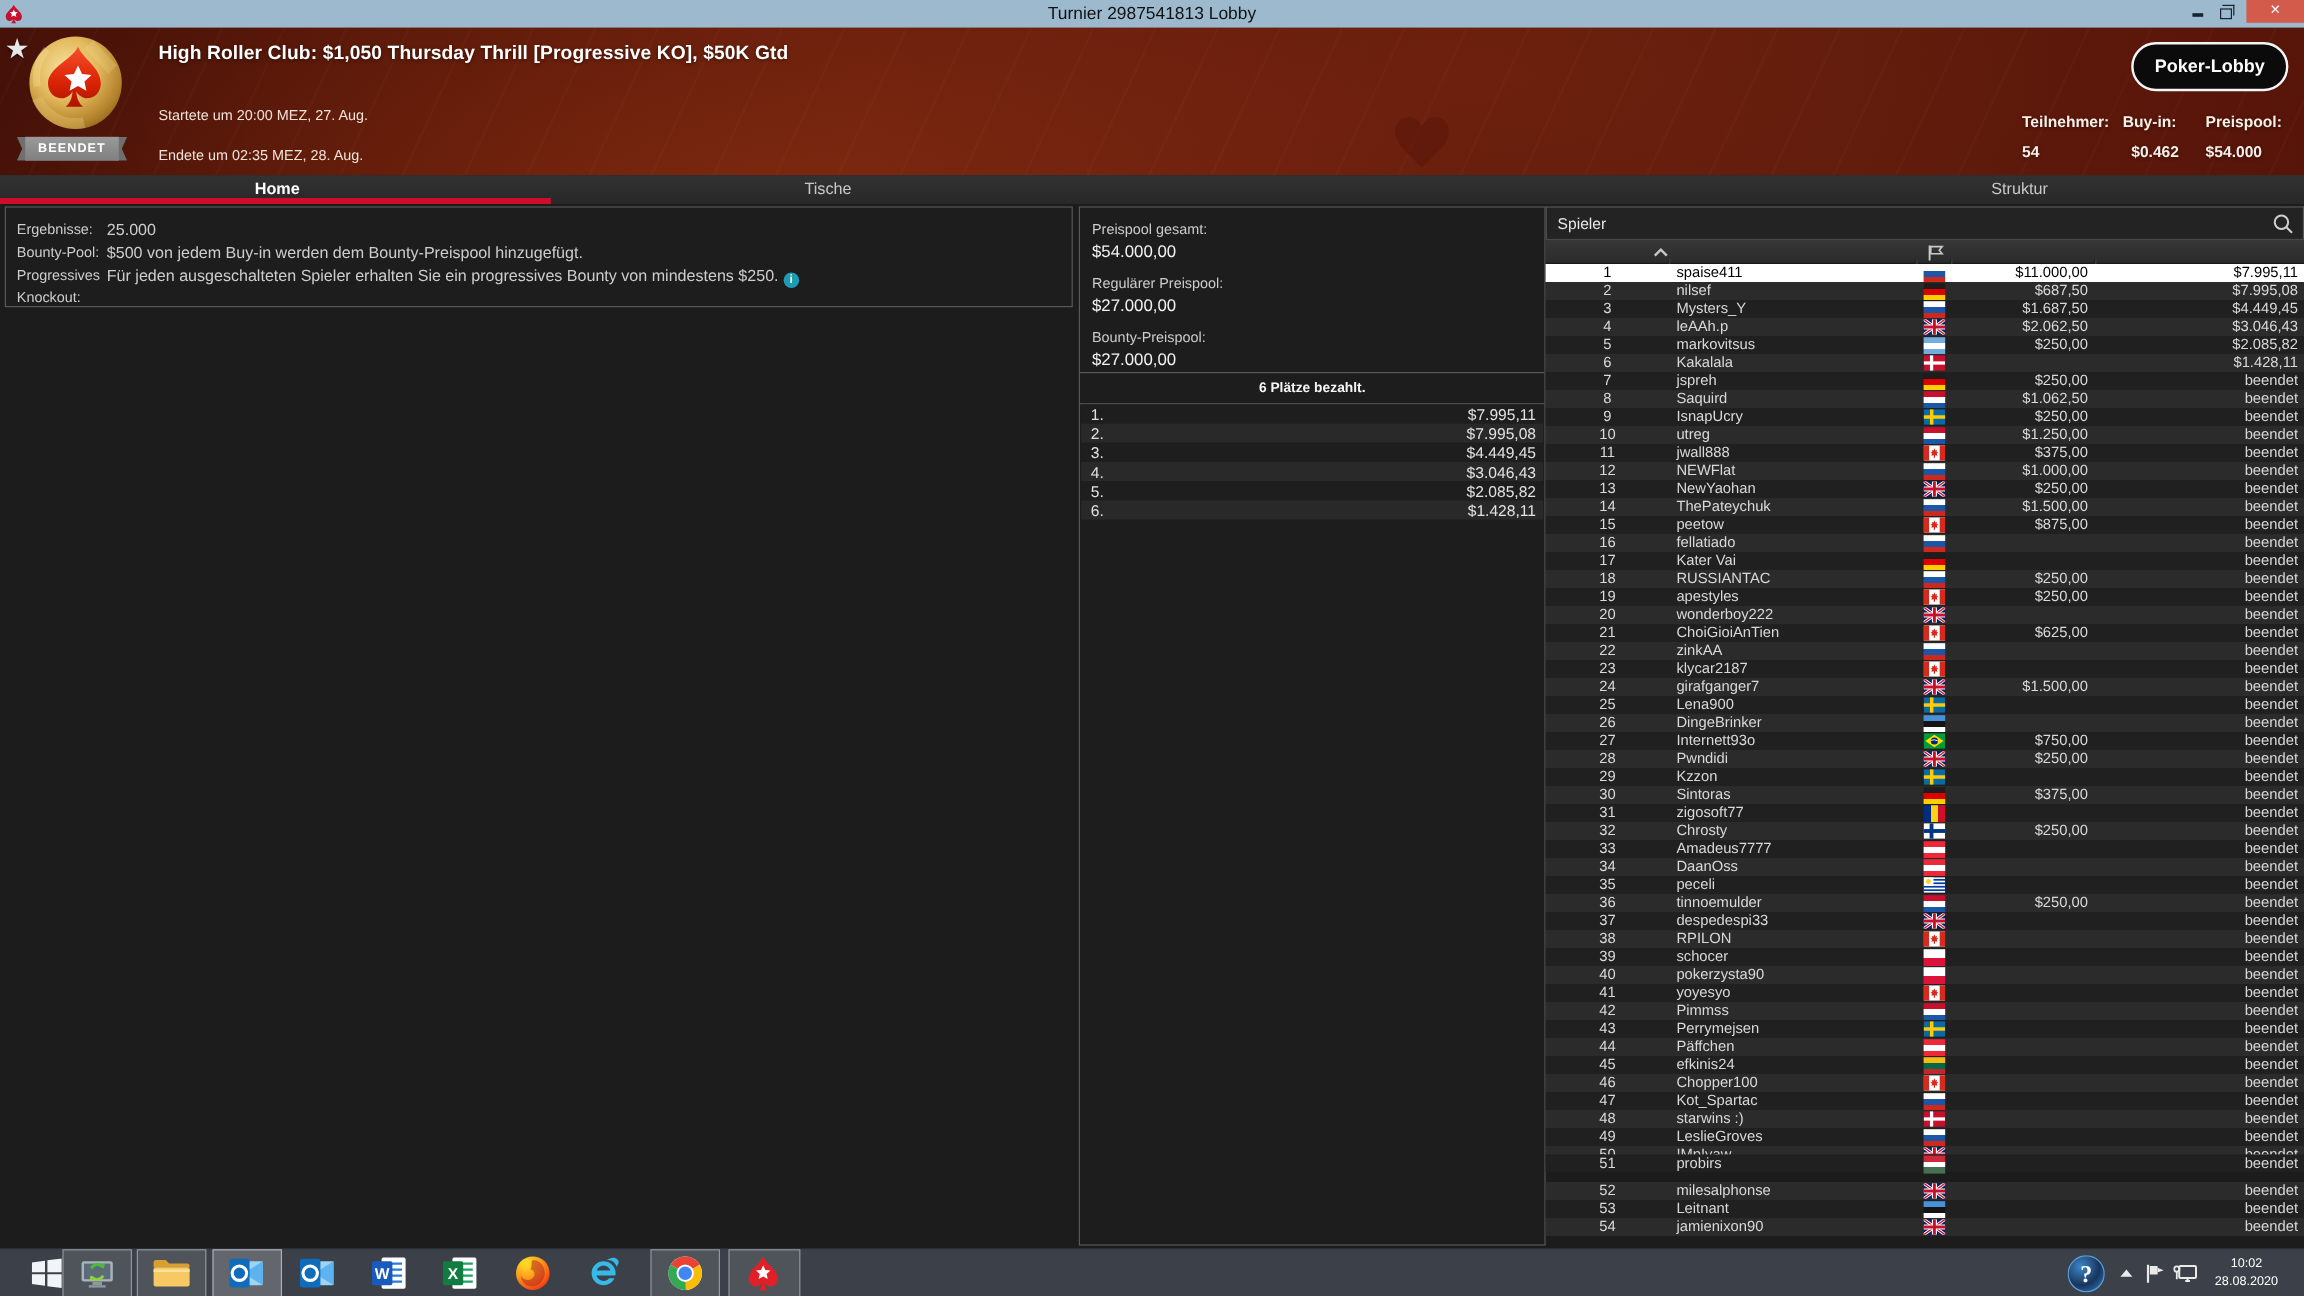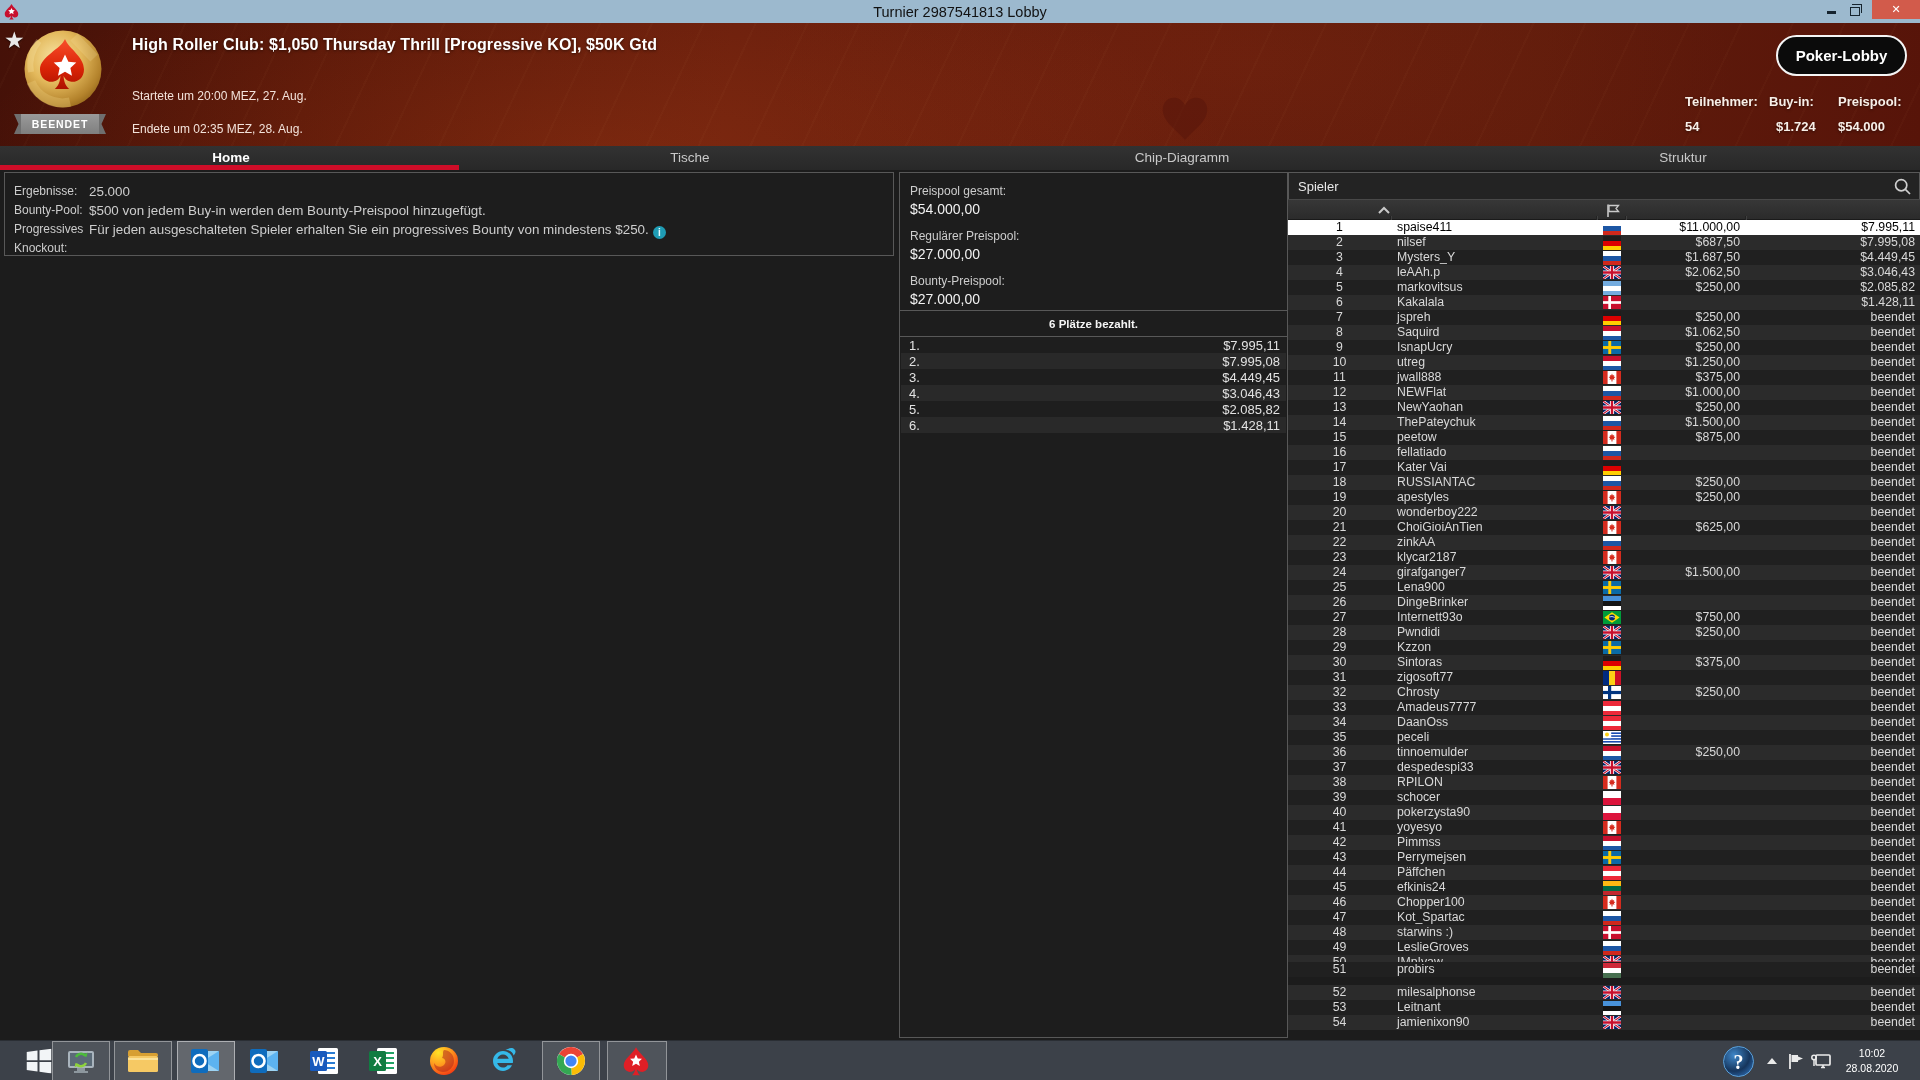--- a/index.html
+++ b/index.html
@@ -131,28 +131,27 @@
       <div class="mid">BEENDET</div>
     </div>
   <h1>High Roller Club: $1,050 Thursday Thrill [Progressive KO], $50K Gtd</h1>
   <div class="sub1">Startete um 20:00 MEZ, 27. Aug.</div>
   <div class="sub2">Endete um 02:35 MEZ, 28. Aug.</div>
   <div id="plobby">Poker-Lobby</div>
   <div class="stat" style="left:1685px">Teilnehmer:</div>
   <div class="stat" style="left:1769px">Buy-in:</div>
   <div class="stat" style="left:1838px">Preispool:</div>
   <div class="statv" style="left:1685px">54</div>
-  <div class="statv" style="left:1776px">$1.724</div>
+  <div class="statv" style="left:1776px">$0.462</div>
   <div class="statv" style="left:1838px">$54.000</div>
 </div>
 
 <div id="tabs">
   <div class="t on" style="left:-9px">Home</div>
   <div class="t" style="left:450px">Tische</div>
-  <div class="t" style="left:942px">Chip-Diagramm</div>
   <div class="t" style="left:1443px">Struktur</div>
   <div class="ul"></div>
   <div class="bline"></div>
 </div>
 
 <div id="content">
   <div class="panel" id="lbox">
     <div class="lab" style="top:11px">Ergebnisse:</div>
       <div class="val" style="top:11px">25.000</div>
     <div class="lab" style="top:30px">Bounty-Pool:</div>

